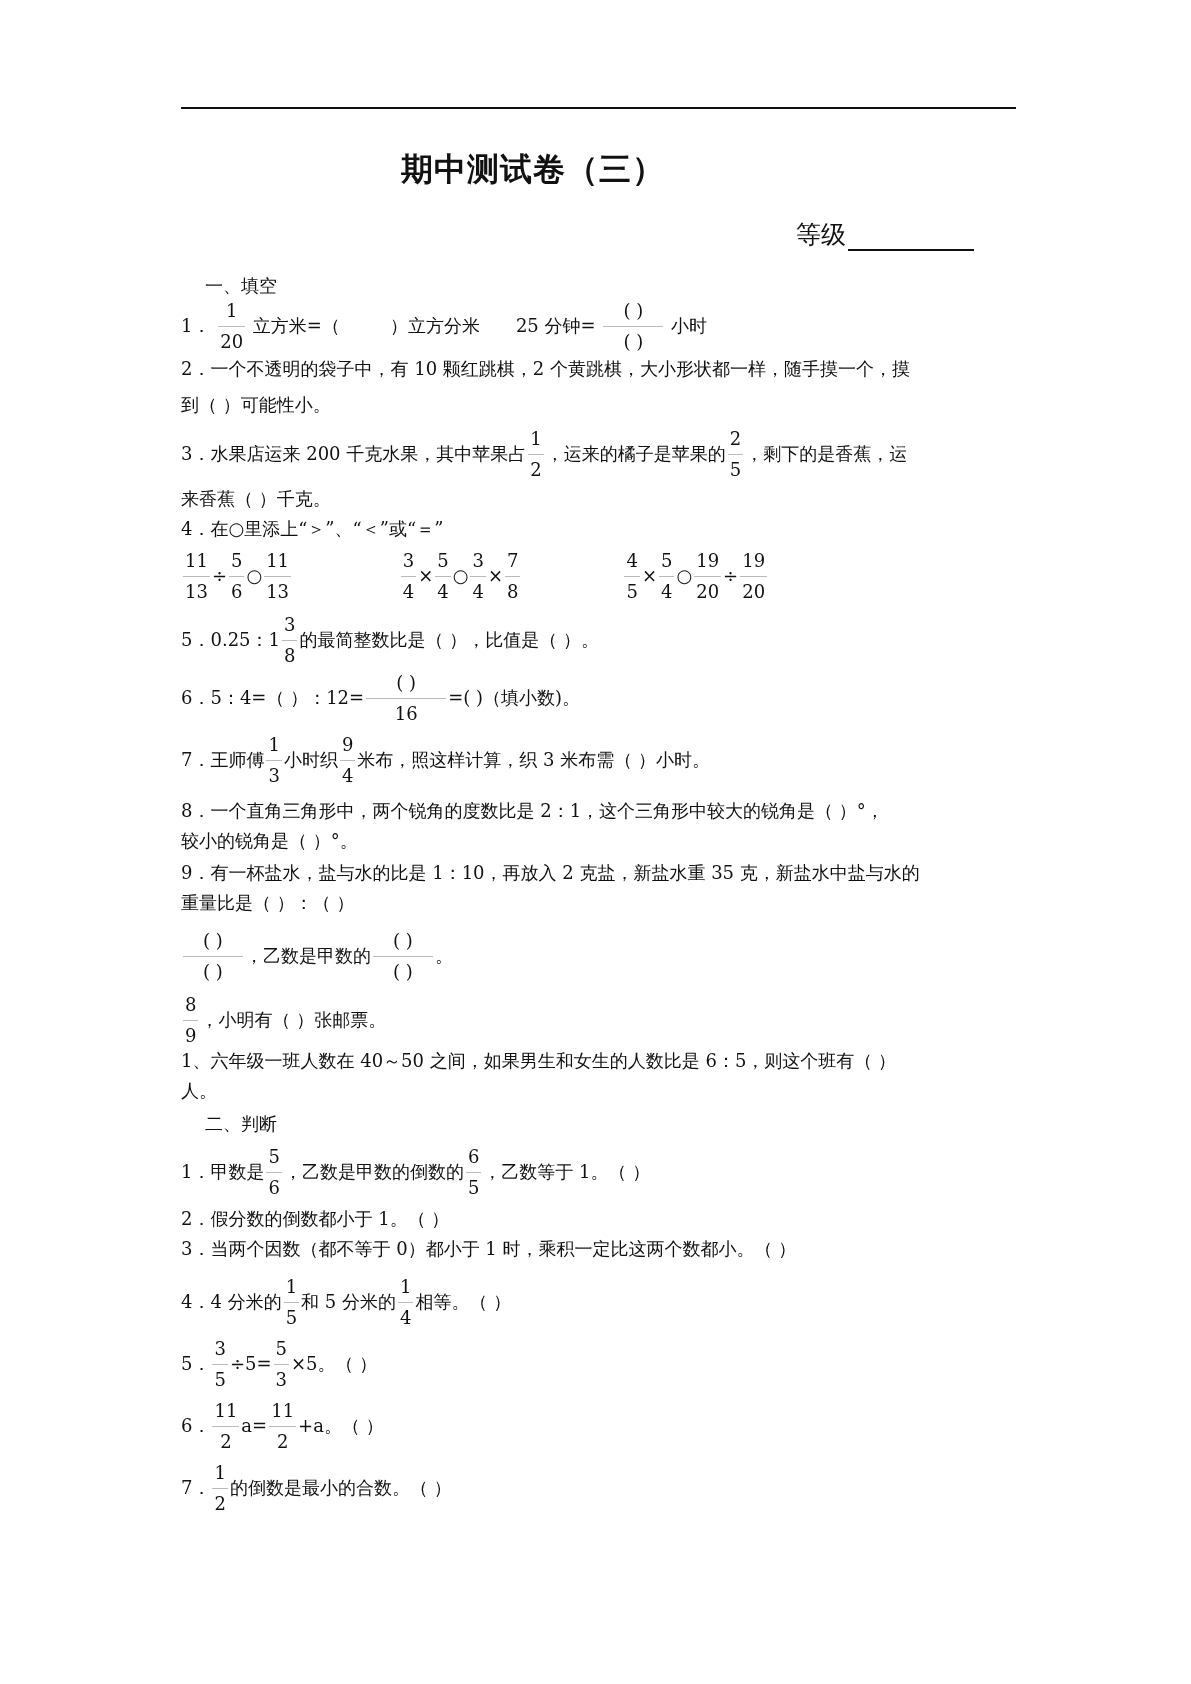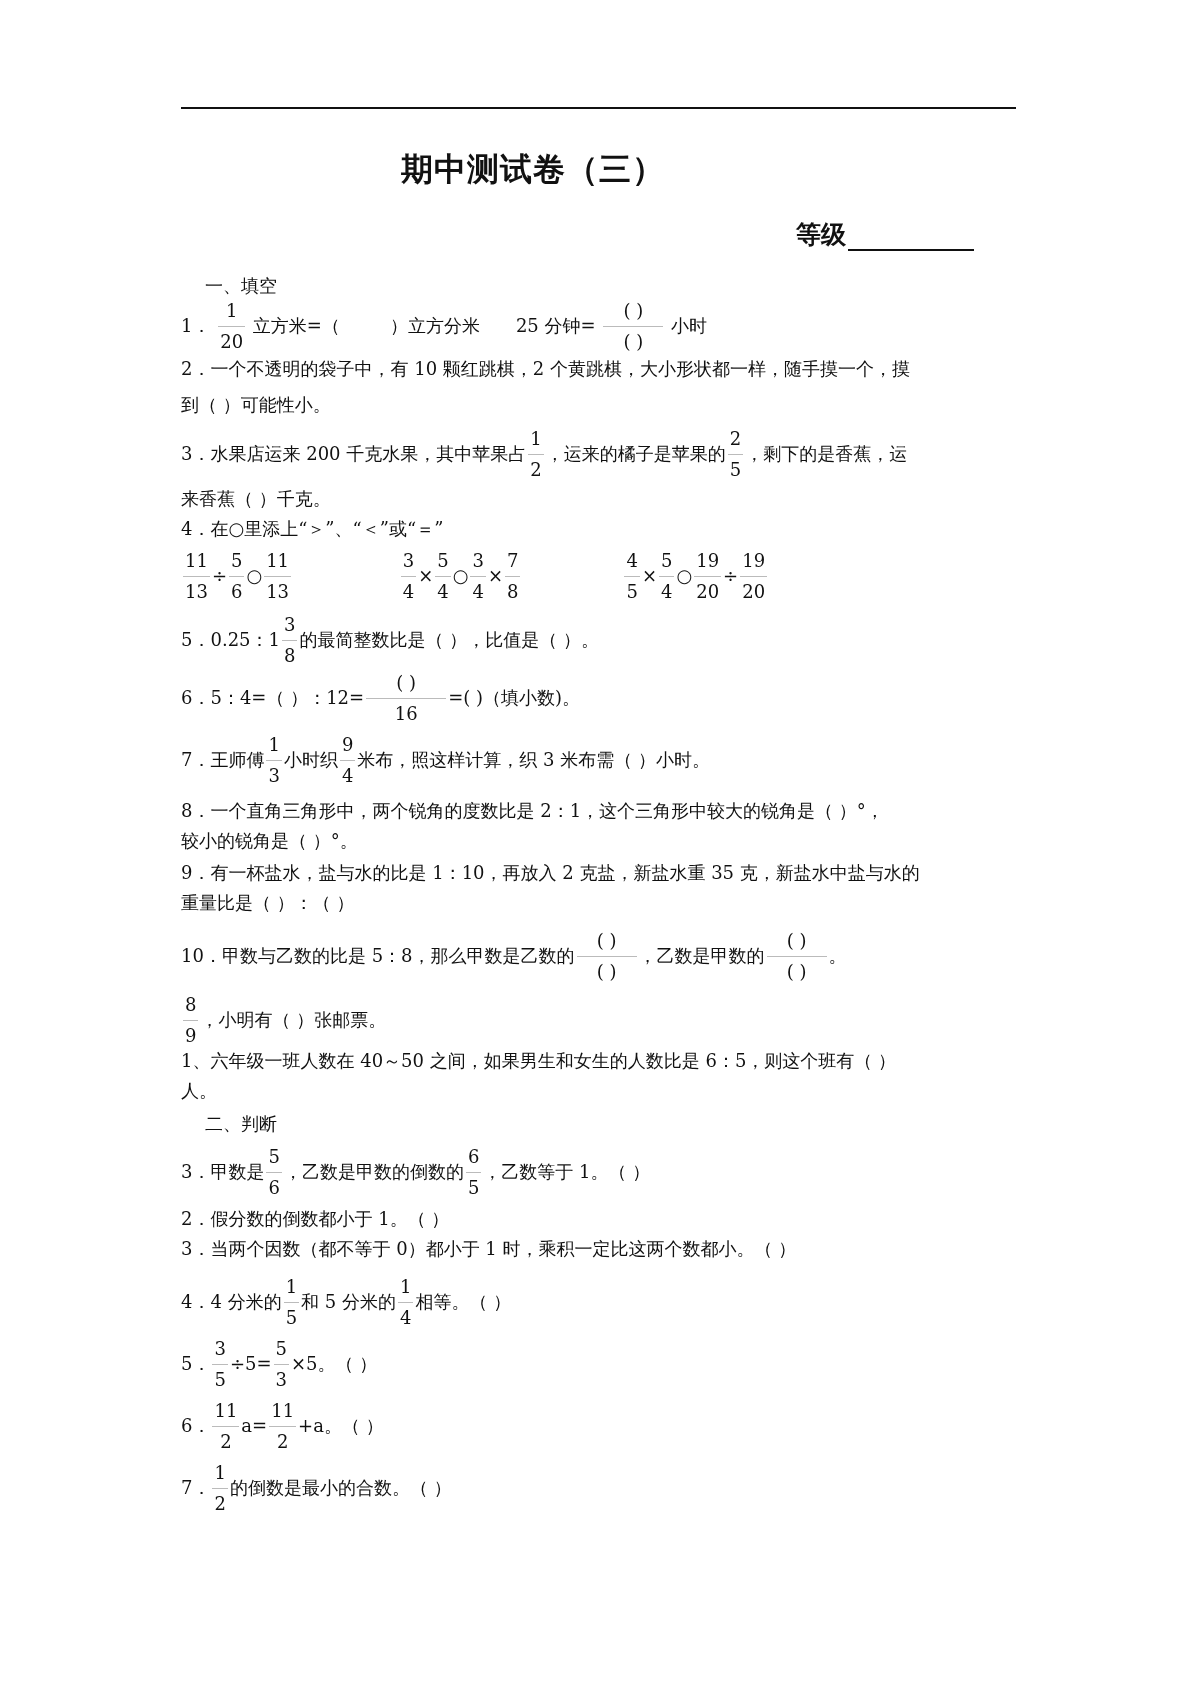--- a/index.html
+++ b/index.html
@@ -1,21 +1,21 @@
 <!DOCTYPE html>
 <html><head>
 <meta charset="utf-8">
 <style>
   html, body { margin: 0; padding: 0; background: #ffffff; }
   body { width: 1191px; height: 1684px; position: relative; overflow: hidden;
          font-family: "DejaVu Serif", "Liberation Serif", serif; color: #111; }
   .rule { position: absolute; left: 181px; top: 107px; width: 835px; height: 2px; background: #111; }
   .title { position: absolute; left: 0; width: 1066px; top: 148px; text-align: center;
            font-size: 32px; font-weight: bold; font-family: "DejaVu Sans", "Liberation Sans", sans-serif; letter-spacing: 1px; }
-  .grade { position: absolute; left: 796px; top: 218px; font-size: 25px; font-weight: bold; }
+  .grade { position: absolute; left: 796px; top: 218px; font-size: 25px; }
   .grade .blank { display: inline-block; width: 126px; border-bottom: 2px solid #111; height: 26px; vertical-align: bottom; margin-left: 2px; }
   .line { position: absolute; left: 181px; font-size: 18px; white-space: nowrap; line-height: 22px; }
   .frac { display: inline-flex; flex-direction: column; align-items: center; vertical-align: middle;
           font-size: 18px; line-height: 22px; margin: 0 2px; }
   .frac .num, .frac .den { display: block; padding: 0 2px; }
   .frac .bar { display: block; width: 100%; height: 1px; background: #bbb; margin: 4px 0; }
   .frac.wide .bar { min-width: 60px; }
   .frac.wider .bar { min-width: 80px; }
   .gap { display: inline-block; }
   .sec { position: absolute; left: 181px; font-size: 18px; margin-left: 24px; }
@@ -147,21 +147,21 @@
       <span class="den">4</span>
     </span><span>米布，照这样计算，织 3 米布需（          ）小时。</span>
 </div>
 
 <div class="line" style="top:800px">8．一个直角三角形中，两个锐角的度数比是 2：1，这个三角形中较大的锐角是（    ）°，</div>
 <div class="line" style="top:830px">较小的锐角是（      ）°。</div>
 <div class="line" style="top:862px">9．有一杯盐水，盐与水的比是 1：10，再放入 2 克盐，新盐水重 35 克，新盐水中盐与水的</div>
 <div class="line" style="top:892px">重量比是（      ）：（      ）</div>
 
 <div class="line" style="top:930px">
-  <span>10．甲数与乙数的比是 5：8，那么甲数是乙数的</span><span class="frac wide">
+  <span class="frac wide">
       <span class="num">(    )</span>
       <span class="bar"></span>
       <span class="den">(    )</span>
     </span><span>，乙数是甲数的</span><span class="frac wide">
       <span class="num">(    )</span>
       <span class="bar"></span>
       <span class="den">(    )</span>
     </span><span>。</span>
 </div>
 
@@ -172,21 +172,21 @@
       <span class="den">9</span>
     </span><span>，小明有（      ）张邮票。</span>
 </div>
 
 <div class="line" style="top:1050px">1、六年级一班人数在 40～50 之间，如果男生和女生的人数比是 6：5，则这个班有（        ）</div>
 <div class="line" style="top:1080px">人。</div>
 
 <div class="sec" style="top:1112px">二、判断</div>
 
 <div class="line" style="top:1146px">
-  <span>3．甲数是</span><span class="frac">
+  <span>1．甲数是</span><span class="frac">
       <span class="num">5</span>
       <span class="bar"></span>
       <span class="den">6</span>
     </span><span>，乙数是甲数的倒数的</span><span class="frac">
       <span class="num">6</span>
       <span class="bar"></span>
       <span class="den">5</span>
     </span><span>，乙数等于 1。（      ）</span>
 </div>
 <div class="line" style="top:1208px">2．假分数的倒数都小于 1。（      ）</div>

